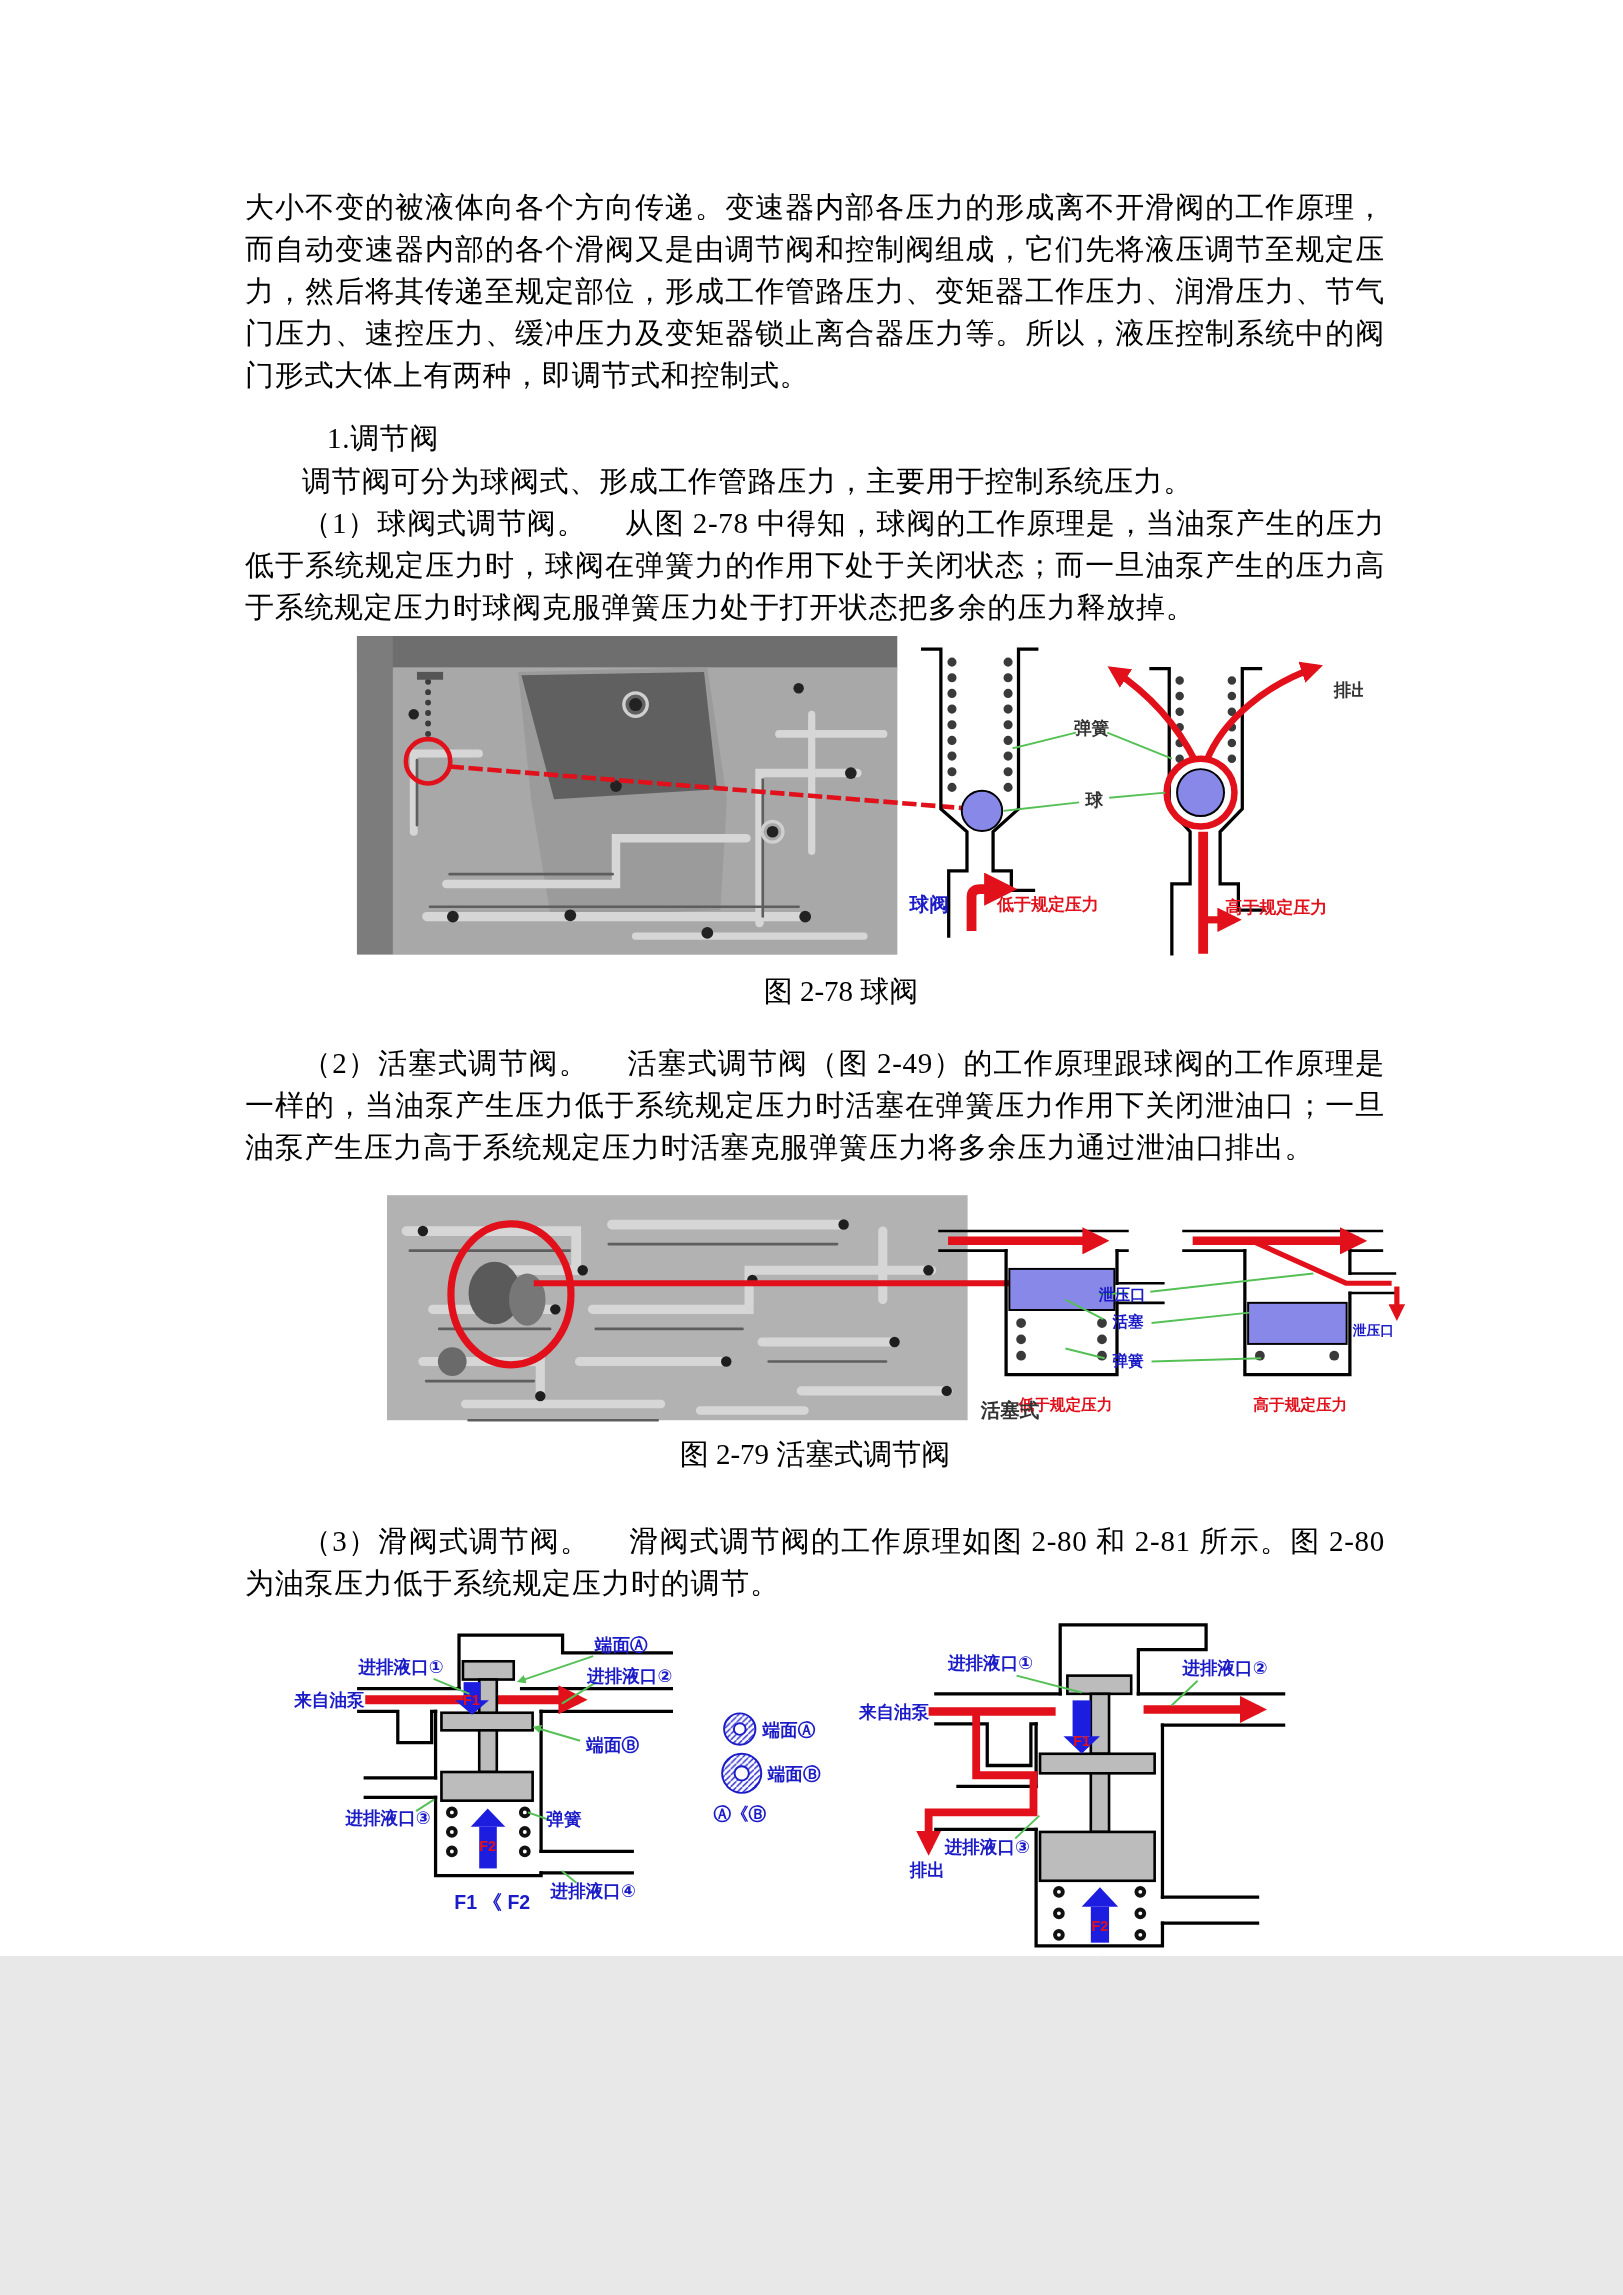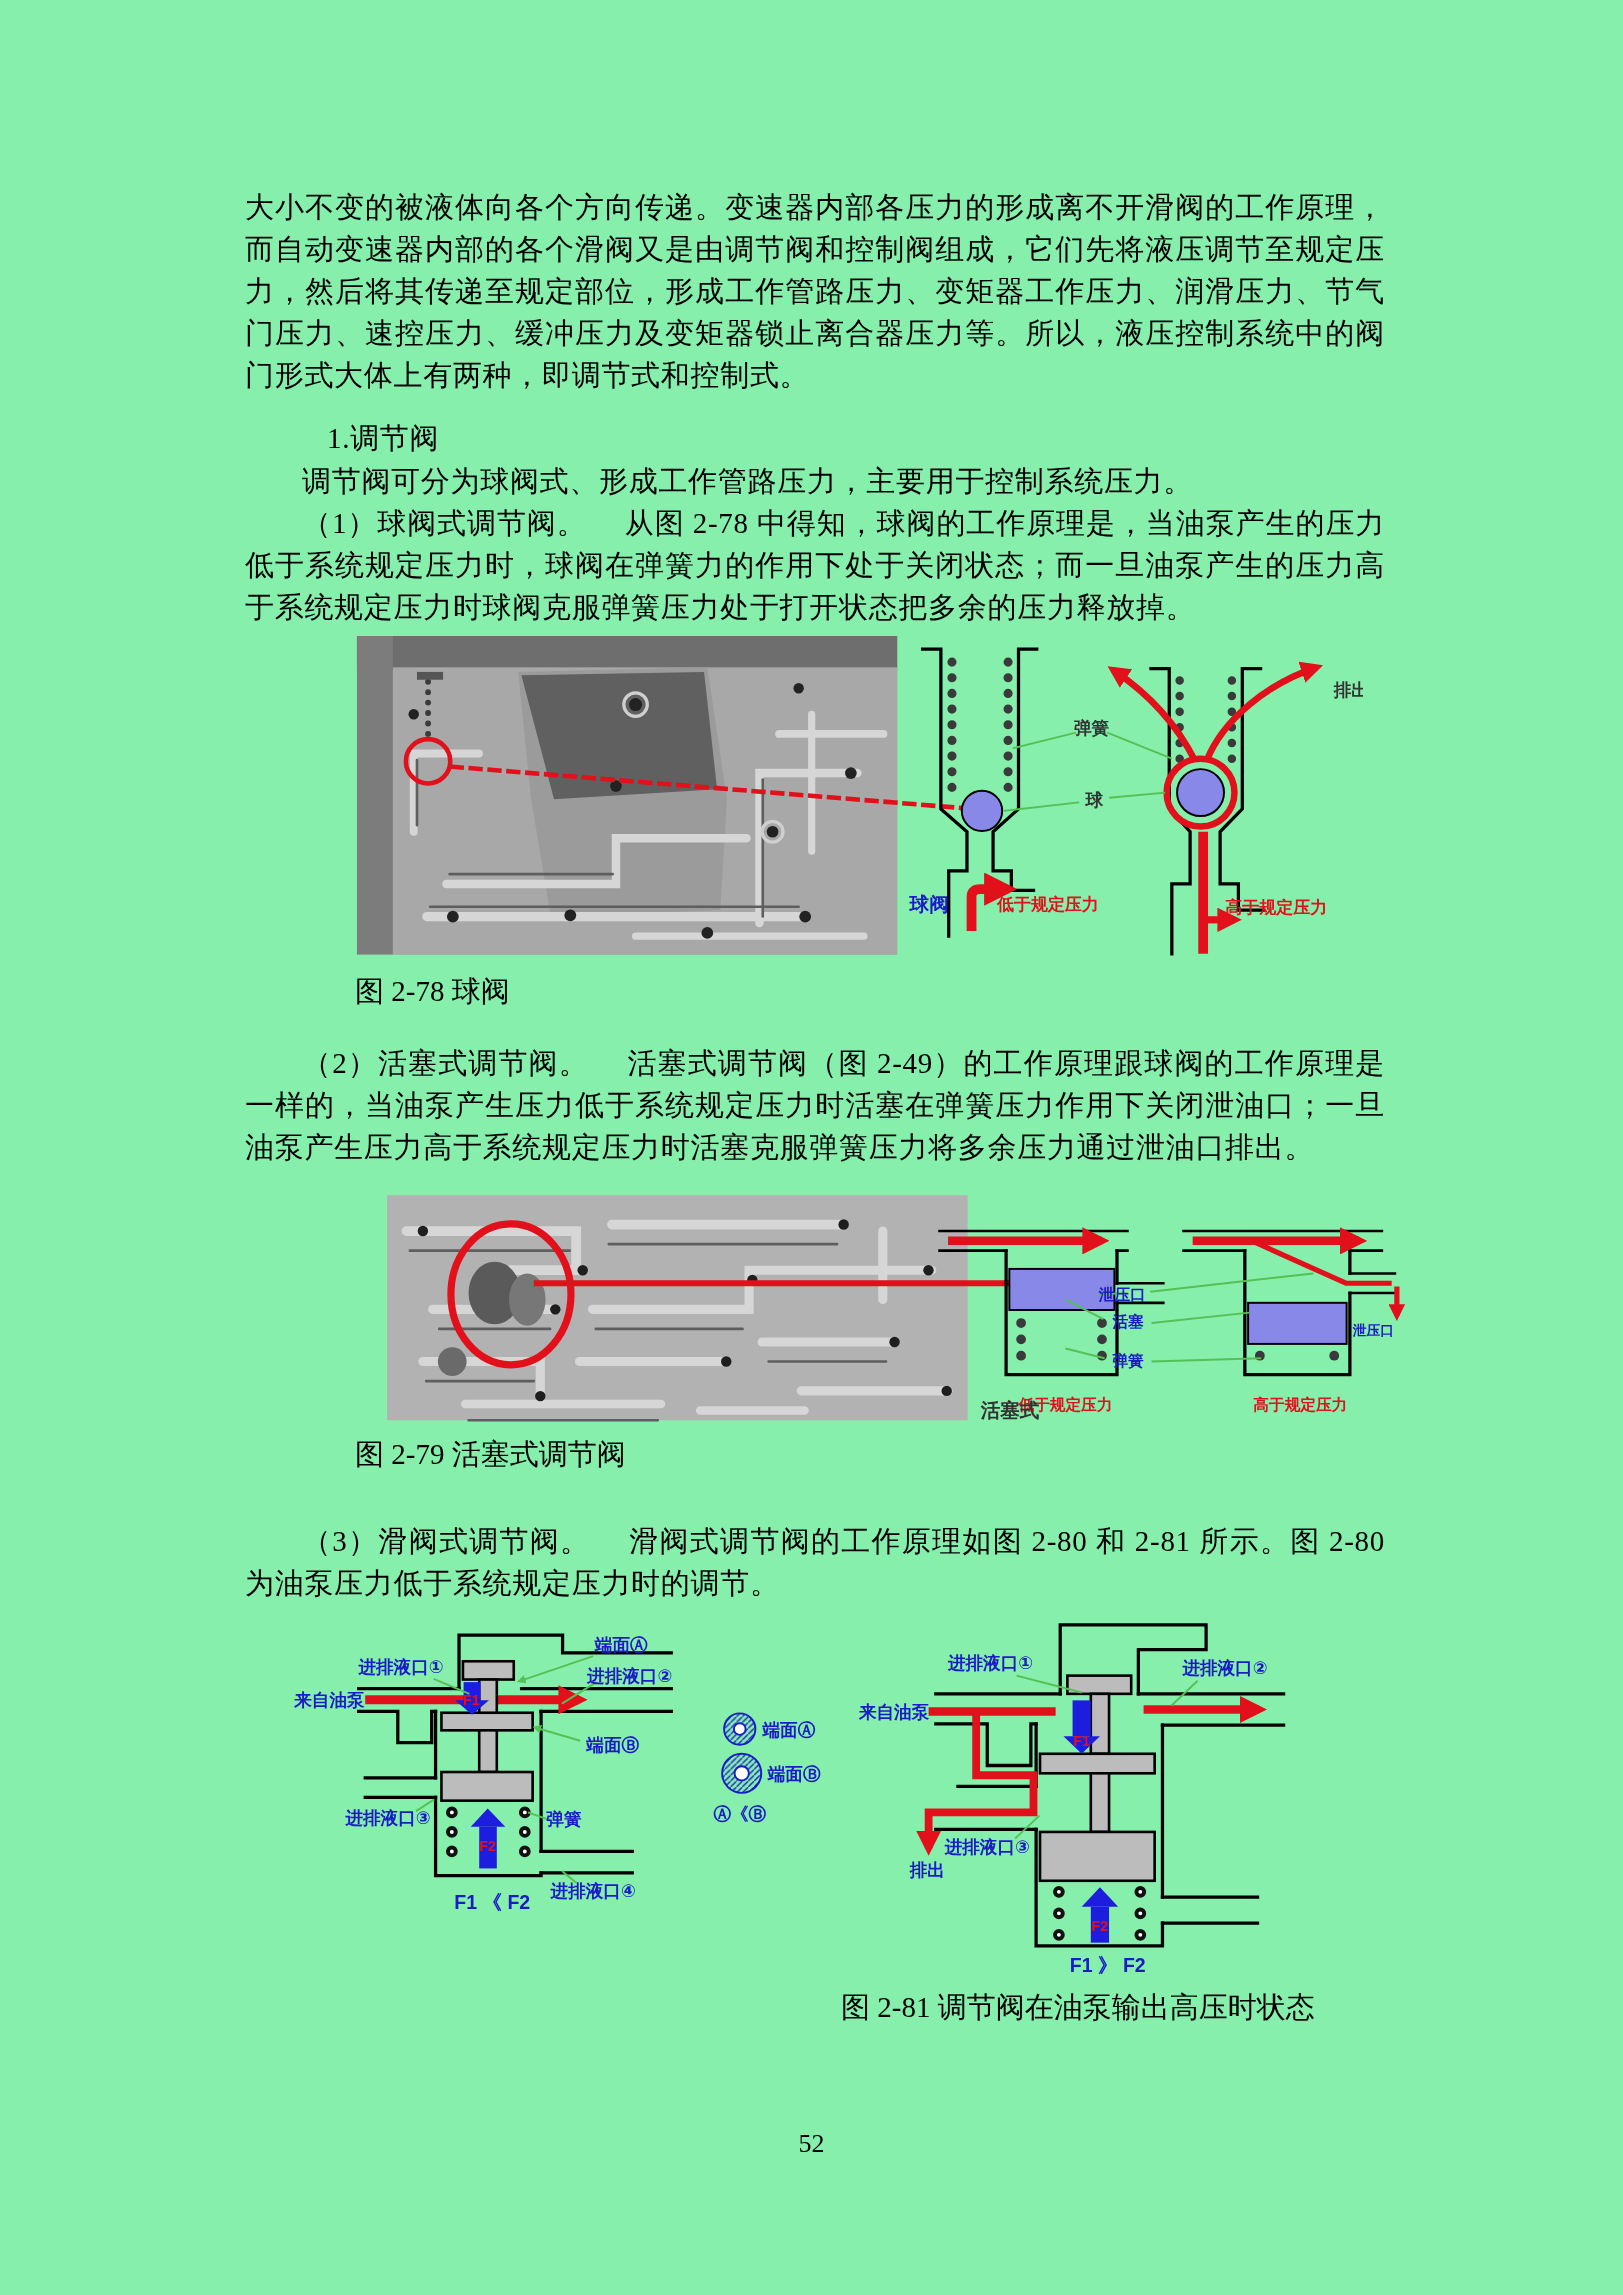--- a/index.html
+++ b/index.html
@@ -1,22 +1,22 @@
 <!DOCTYPE html>
 <html style="font-size:10.4px"><head>
 <meta charset="utf-8">
 <style>
   html,body{margin:0;padding:0;background:#e8e8e8;}
-  .page{position:relative;width:1623px;height:2295px;background:#86efac;margin:0 auto;
+  .page{position:relative;width:1623px;height:1956px;background:#ffffff;margin:0 auto;
         font-family:"Liberation Serif","DejaVu Serif",serif;color:#000;overflow:hidden;}
   .body-text{position:absolute;left:245px;width:1140px;font-size:29px;line-height:42px;
              text-align:justify;letter-spacing:0.7px;}
   .indent{text-indent:57px;}
   .indent-big{text-indent:82px;}
-  .caption{position:absolute;font-size:29px;text-align:left;white-space:nowrap;}
+  .caption{position:absolute;font-size:29px;text-align:center;white-space:nowrap;}
   .pagenum{position:absolute;left:0;width:1623px;text-align:center;font-size:26px;}
   .figblock{position:absolute;}
   svg{display:block;}
   .wall{stroke:#000;stroke-width:5;fill:none;stroke-linejoin:miter;stroke-linecap:square;}
   .wall4{stroke:#000;stroke-width:4;fill:none;stroke-linecap:square;}
   .land{fill:#bcbcbc;stroke:#000;stroke-width:4;}
   .bluefill{fill:#8888e8;stroke:#000;stroke-width:3;}
   .redl{stroke:#e1101a;fill:none;}
   .greenl{stroke:#55c055;stroke-width:3;fill:none;}
   .dots{stroke:#3a3a3a;stroke-linecap:round;fill:none;}

